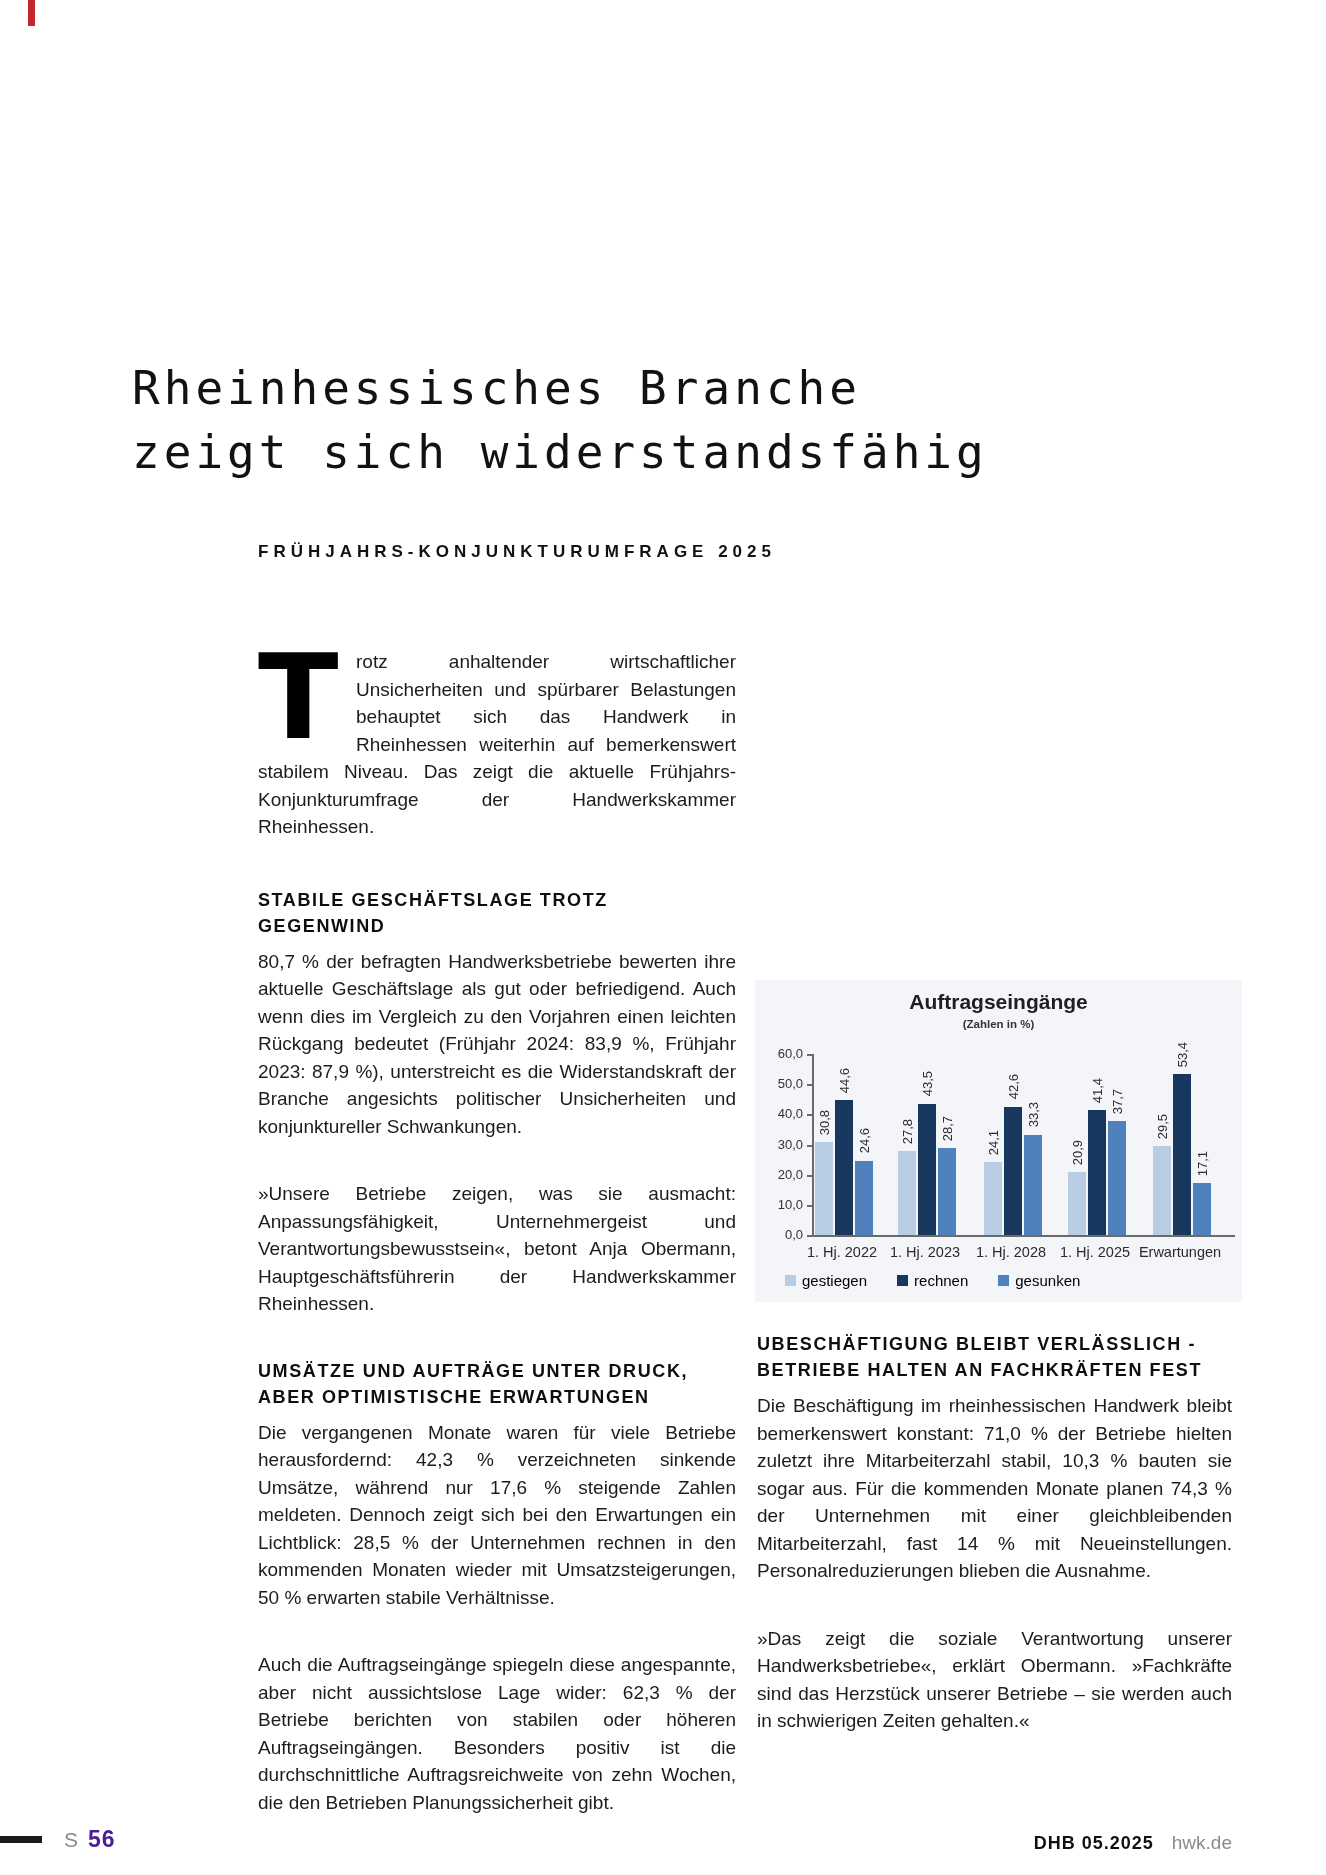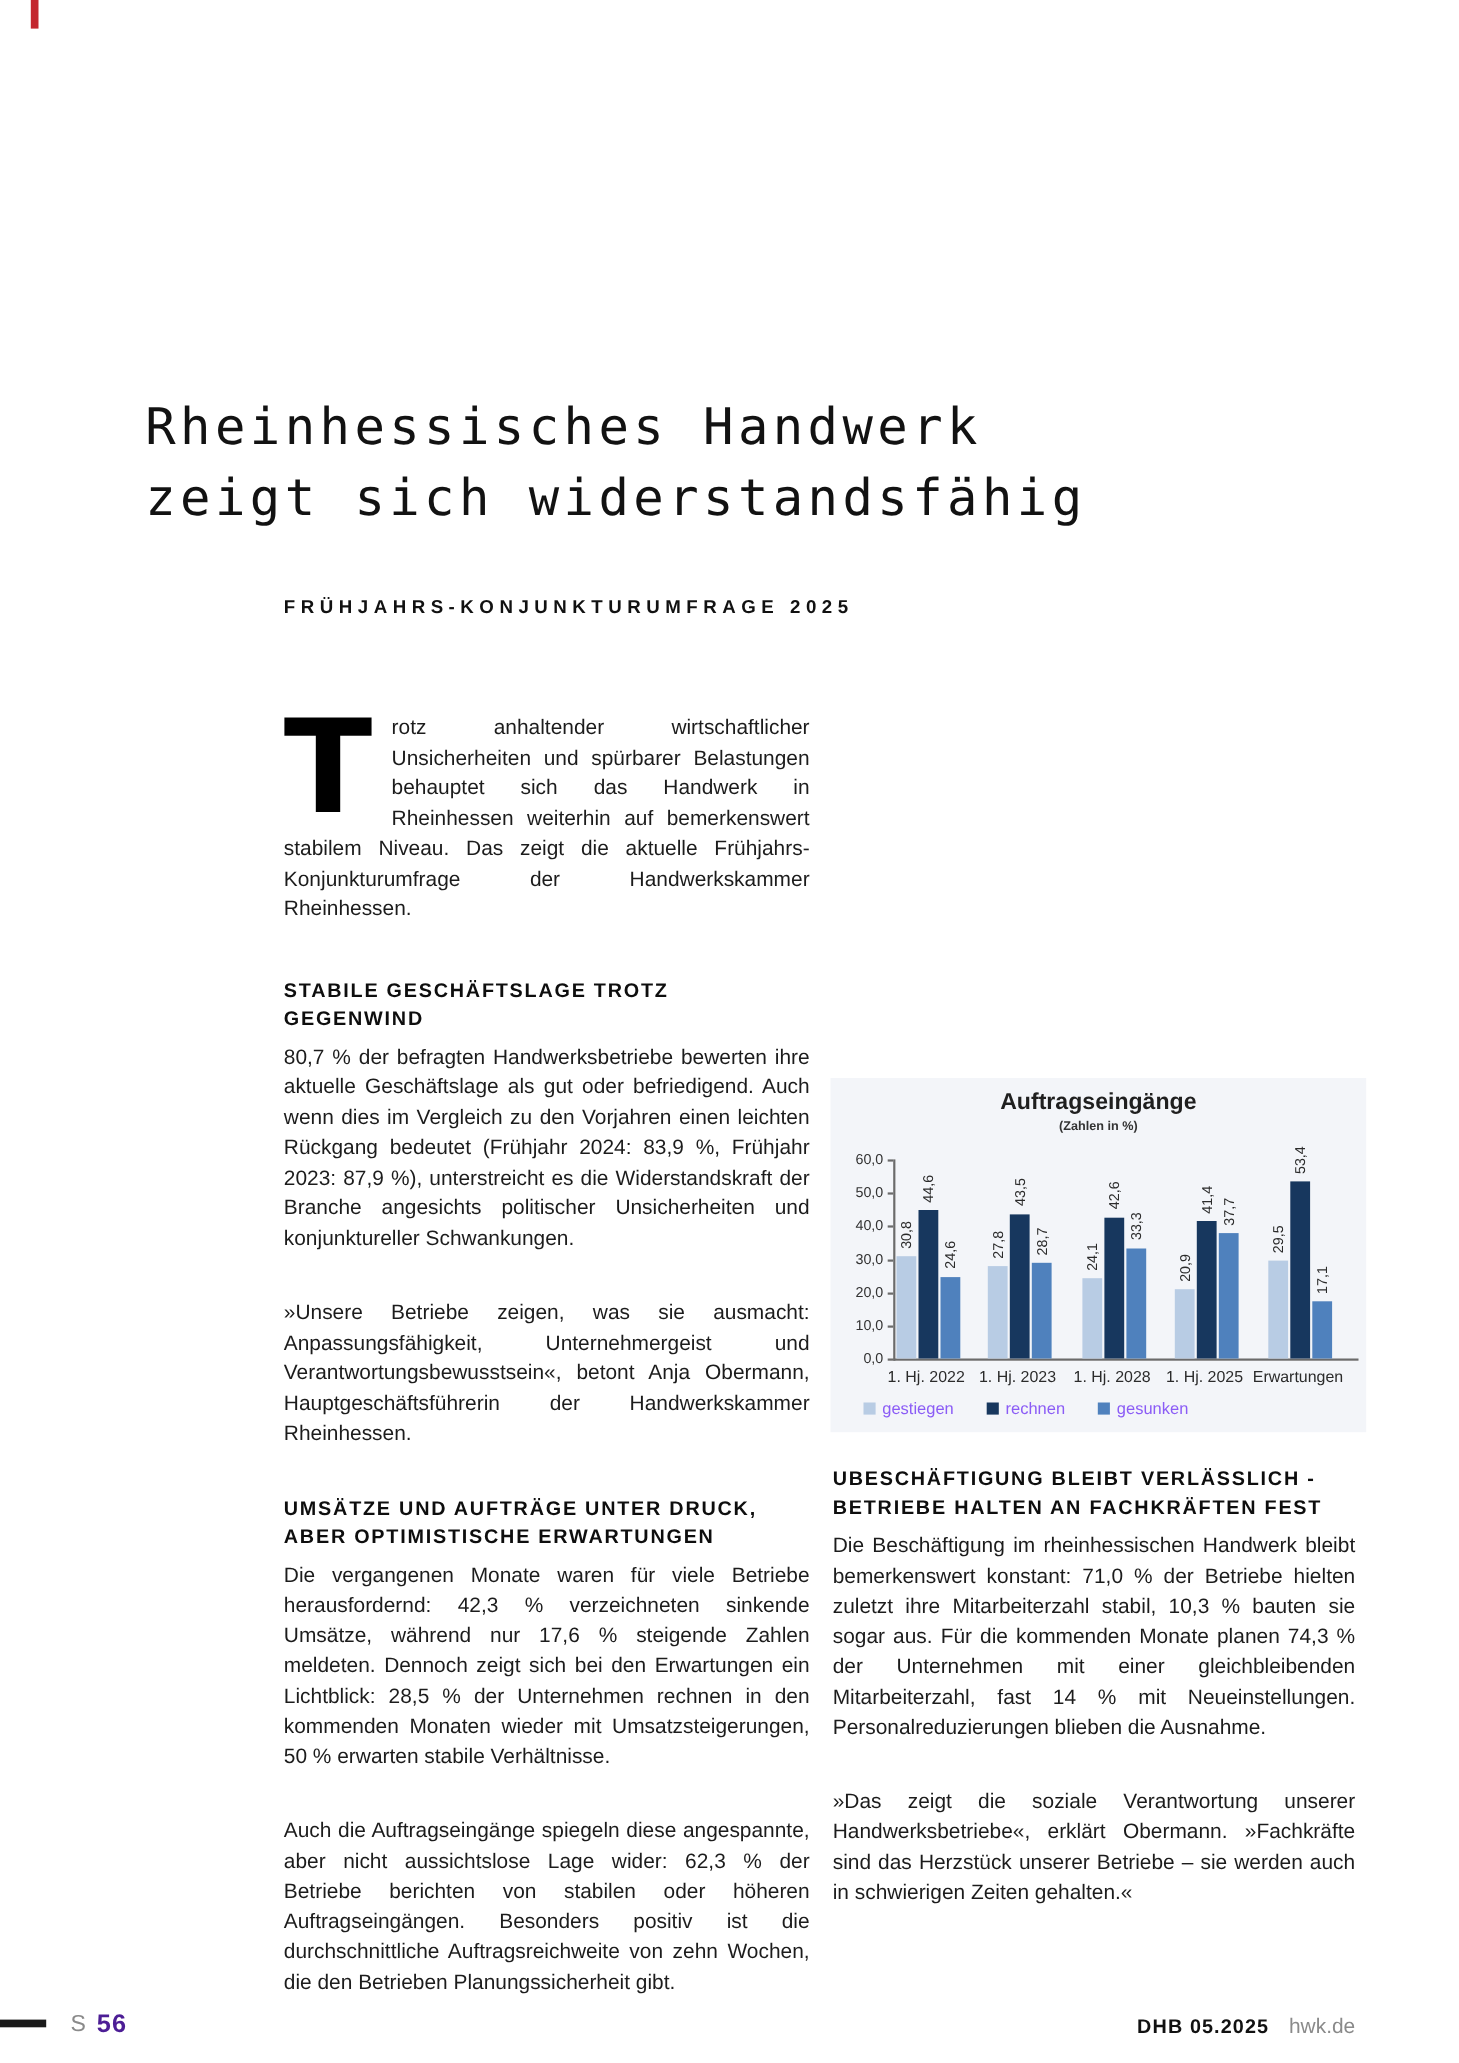--- a/index.html
+++ b/index.html
@@ -40,41 +40,41 @@
     border-left:2px solid #6b6b6b;border-bottom:2px solid #6b6b6b;box-sizing:border-box;}
   .bargroup{position:absolute;bottom:0;height:100%;width:58px;
     display:flex;align-items:flex-end;justify-content:center;gap:2px;}
   .barwrap{position:relative;width:18px;height:100%;display:flex;align-items:flex-end;}
   .bar{width:18px;}
   .barlabel{position:absolute;left:50%;transform:translateX(-50%) rotate(180deg);
     writing-mode:vertical-rl;white-space:nowrap;font-size:13px;color:#2b2b2b;}
   .chart-xlabels{position:absolute;left:0;top:264px;width:100%;height:20px;}
   .xlabel{position:absolute;width:90px;text-align:center;font-size:14.5px;color:#2b2b2b;}
   .chart-legend{position:absolute;left:30px;top:292px;display:flex;gap:30px;}
-  .legitem{display:flex;align-items:center;gap:6px;font-size:15px;color:#8b5cf6;text-align:center;}
+  .legitem{display:flex;align-items:center;gap:6px;font-size:15px;color:#000000;text-align:center;}
   .sw{width:11px;height:11px;display:inline-block;}
 
   
   .footer-left{position:absolute;left:0;top:1826px;display:flex;align-items:center;}
   .footer-dash{width:42px;height:7px;background:#1a1a1a;margin-right:22px;}
   .footer-s{font-size:21px;color:#8a8a8a;letter-spacing:1px;}
   .footer-num{font-size:23px;font-weight:800;color:#4c1d95;margin-left:9px;letter-spacing:1px;}
   .footer-right{position:absolute;right:94px;top:1832px;display:flex;align-items:baseline;gap:18px;}
   .footer-issue{font-size:18px;font-weight:800;color:#111;letter-spacing:1px;}
   .footer-site{font-size:19px;color:#8a8a8a;}
 </style>
 </head>
 <body>
 
 <div class="page">
 
   <div class="corner-mark"></div>
 
   <h1 class="page-title">
-    <div>Rheinhessisches Handwerk</div>
+    <div>Rheinhessisches Branche</div>
     <div>zeigt sich widerstandsfähig</div>
   </h1>
 
   <div class="kicker">FRÜHJAHRS-KONJUNKTURUMFRAGE 2025</div>
 
   <div class="col col-left">
     <p class="intro"><span class="dropcap">T</span><span>rotz anhaltender wirtschaftlicher Unsicherheiten und spürbarer Belastungen behauptet sich das Handwerk in Rheinhessen weiterhin auf bemerkenswert stabilem Niveau. Das zeigt die aktuelle Frühjahrs-Konjunkturumfrage der Handwerkskammer Rheinhessen.</span></p>
 
     <h3>
       <div>STABILE GESCHÄFTSLAGE TROTZ GEGENWIND</div>

